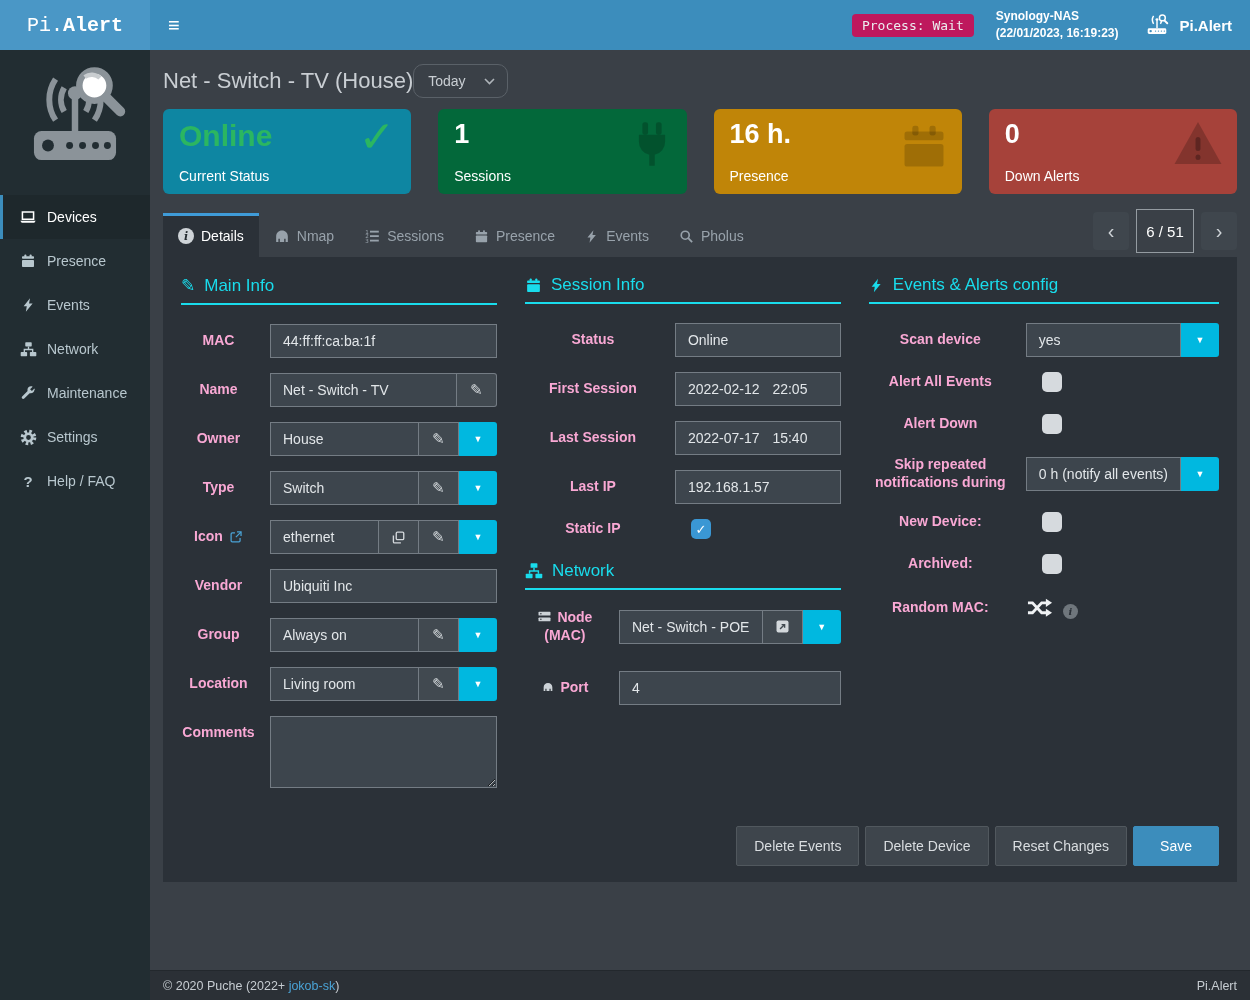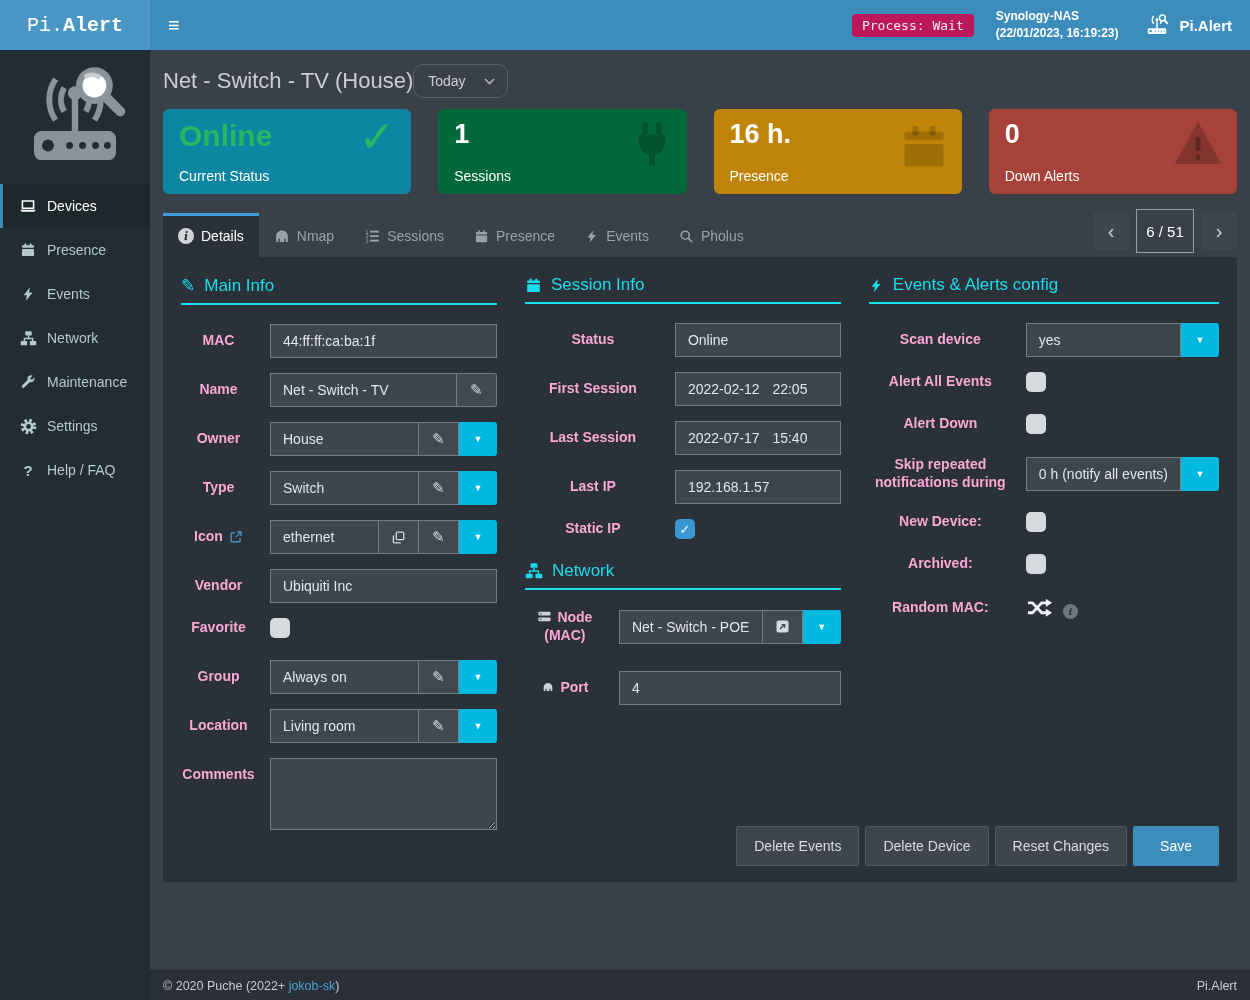--- a/index.html
+++ b/index.html
@@ -13,21 +13,21 @@
   .brand-box b { font-weight:700; }
   .topnav { flex:1; display:flex; align-items:center; }
   .hamburger { color:#fff; font-size:20px; padding:0 18px; height:100%; display:flex; align-items:center; cursor:pointer; }
   .topnav .spacer { flex:1; }
   .proc-badge { font-family:"DejaVu Sans Mono",monospace; font-size:13px; color:#eceef0; background:#be185d; border-radius:4px; padding:4px 10px; margin-right:22px; }
   .hostinfo { color:#fff; font-size:12px; font-weight:700; line-height:1.4; margin-right:26px; }
   .top-app { display:flex; align-items:center; gap:9px; color:#fff; font-size:15px; font-weight:700; margin-right:18px; }
 
   
   .layout { display:flex; height:950px; }
-  .sidebar { width:150px; background:#222d32; flex:none; display:flex; flex-direction:column; }
+  .sidebar { width:150px; background:#222d32; flex:none; display:flex; flex-direction:column;gap:11px; }
   .logo-wrap { padding:12px 0 10px; display:flex; justify-content:center; }
   .menu { list-style:none; }
   .menu-item { display:flex; align-items:center; gap:9px; height:44px; padding-left:15px; color:#b8c7ce; font-size:14px; cursor:pointer; border-left:3px solid transparent; }
   .menu-item .mico { width:20px; text-align:center; color:#b8c7ce; flex:none; display:flex; justify-content:center; }
   .menu-item.active { background:#1e282c; color:#fff; border-left-color:#3c8dbc; }
   .menu-item.active .mico { color:#fff; }
   .qmark { font-size:15px; font-weight:700; }
 
   .rightcol { flex:1; display:flex; flex-direction:column; min-width:0; }
   .main { flex:1; padding:14px 13px 0; overflow:hidden; }
@@ -61,21 +61,21 @@
   .pg-box { width:58px; height:44px; border:1px solid #949ba1; margin:0 7px; color:#fff; font-size:15px; display:flex; align-items:center; justify-content:center; }
 
   
   .panel { background:#2b3138; height:625px; padding:18px 18px 16px; position:relative; }
   .cols { display:grid; grid-template-columns:repeat(3,1fr); gap:28px; }
   .sec-head { display:flex; align-items:center; gap:9px; color:#19dcec; font-size:17px; padding-bottom:7px; border-bottom:2px solid #19dcec; margin-bottom:19px; }
   .sec-head .pencil-c { font-size:17px; }
   .sec-head.mt { margin-top:12px; }
 
   .frow { display:flex; align-items:center; margin-bottom:15px; }
-  .frow.check { margin-bottom:22px; }
+  .frow.check { margin-bottom:22px;gap:16px; }
   .frow.top { align-items:flex-start; }
   .flabel { text-align:center; margin-right:14px; font-size:14px; font-weight:700; color:#f9a8d4; line-height:1.25; flex:none; }
   .w75  { width:75px; }
   .w136 { width:136px; }
   .w80  { width:80px; }
   .w143 { width:143px; }
   .fctl { flex:1; display:flex; min-width:0; }
 
   .fin { flex:1; min-width:0; height:34px; background:#3d454d; border:1px solid #747c84; color:#e2e6e9; font-size:14px; padding:0 12px; display:flex; align-items:center; white-space:nowrap; overflow:hidden; }
   .wide-gap { word-spacing:9px; }
@@ -423,26 +423,20 @@
               </div>
             </div>
 
             <div class="frow">
               <div class="flabel w75">Vendor</div>
               <div class="fctl">
                   <div class="fin">Ubiquiti Inc</div>
                 </div>
             </div>
 
-            <div class="frow check">
-              <div class="flabel w75">Favorite</div>
-              <div class="fctl">
-                  <div class="cbox"></div>
-                </div>
-            </div>
 
             <div class="frow">
               <div class="flabel w75">Group</div>
               <div class="fctl">
                 <div class="fin">Always on</div>
                 <div class="btn-sq">
                     <span>✎</span>
                   </div>
                 <div class="btn-drop">
                     <span>▼</span>

